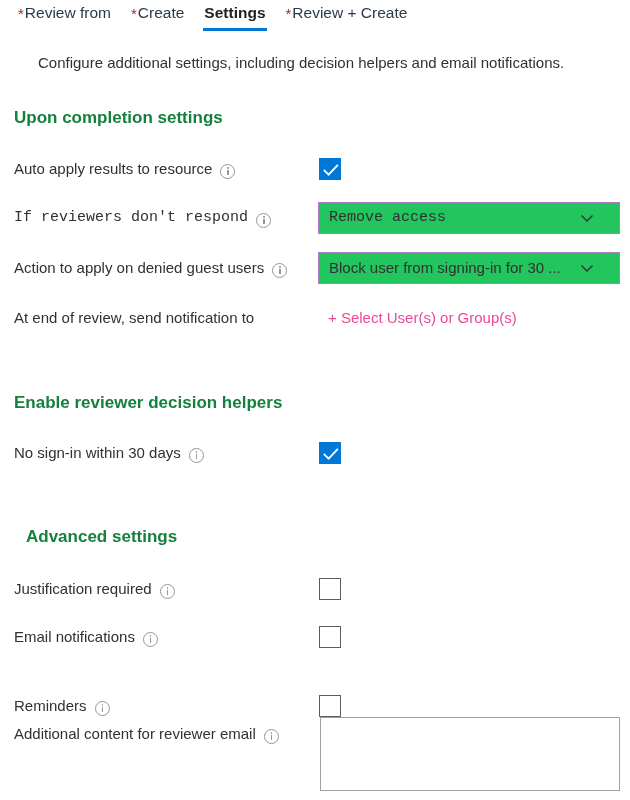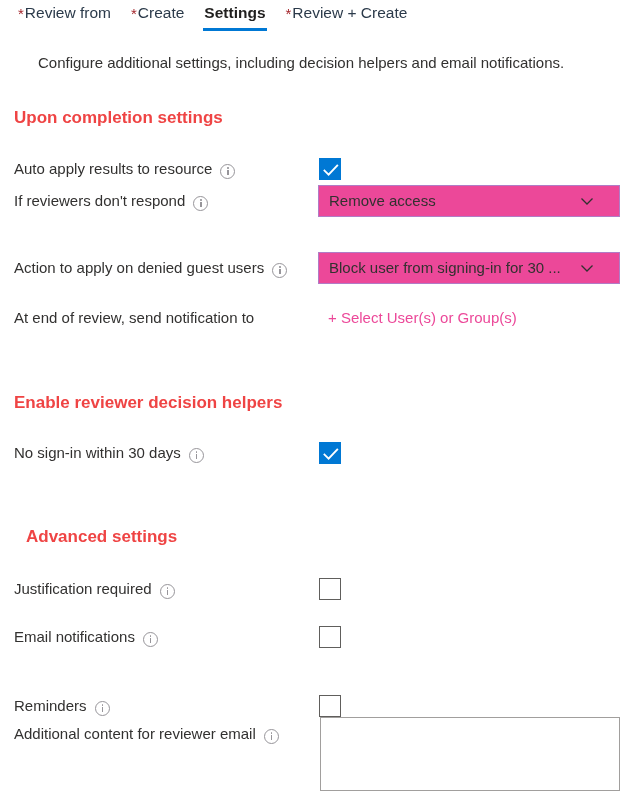--- a/index.html
+++ b/index.html
@@ -75,21 +75,21 @@
     white-space: nowrap;
     margin-left: 24px;
   }
 
   
   .section-heading {
     position: absolute;
     left: 14px;
     font-size: 17px;
     font-weight: bold;
-    color: #ef4444;
+    color: #15803d;
     line-height: 24px;
     white-space: nowrap;
   }
 
   
   .row {
     position: absolute;
     left: 0;
     width: 552px;
     height: 34px;
@@ -164,21 +164,21 @@
     position: absolute;
     left: 2px;
     top: 2.5px;
   }
 
   
   .dropdown {
     position: absolute;
     height: 32px;
     box-sizing: border-box;
-    background: #ec4899;
+    background: #22c55e;
     border: 1.6px solid #b07cc6;
     display: flex;
     align-items: center;
     padding: 0 24px 0 10px;
     cursor: pointer;
   }
   .dropdown .dd-value {
     flex: 1;
     font-size: 15px;
     line-height: 20px;
@@ -256,21 +256,21 @@
     <span class="label-text">Auto apply results to resource</span>
     <span class="info-icon"></span>
   </div>
   <div class="checkbox checked" style="left:319px; top:6px;">
     <svg width="18" height="17" viewBox="0 0 18 17">
       <path d="M2.5 8.6 L6.6 12.6 L15.2 3.6" fill="none" stroke="#ffffff" stroke-width="1.9" stroke-linecap="square"></path>
     </svg>
   </div>
 </div>
 
-<div class="row" style="top:184px;">
+<div class="row" style="top:201px;font-family:Liberation Mono, monospace;">
   <div class="row-label">
     <span class="label-text">If reviewers don't respond</span>
     <span class="info-icon"></span>
   </div>
   <div class="dropdown" style="left:318px; top:1px; width:302px;">
     <span class="dd-value">Remove access</span>
     <svg class="chevron" viewBox="0 0 16 16">
       <path d="M2.5 5.5 L8 11 L13.5 5.5" fill="none" stroke="#323130" stroke-width="1.3"></path>
     </svg>
   </div>

